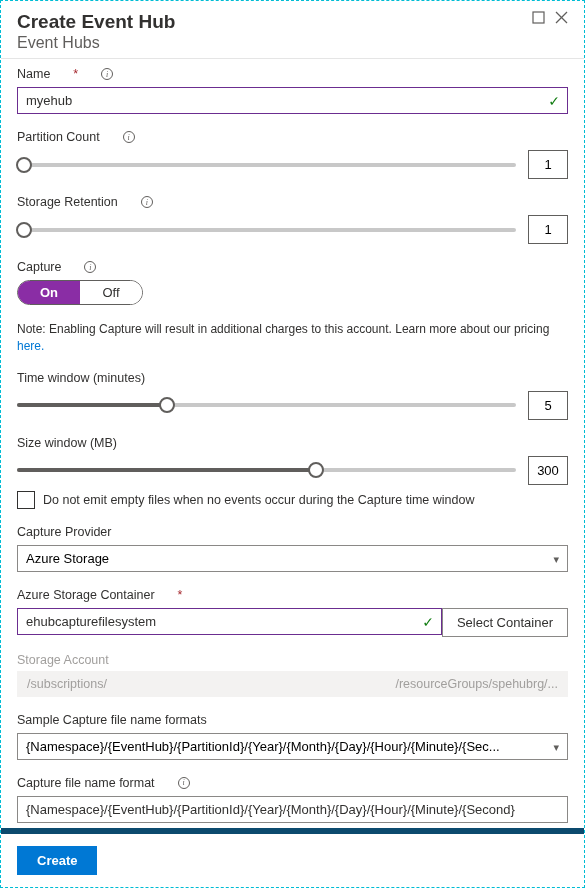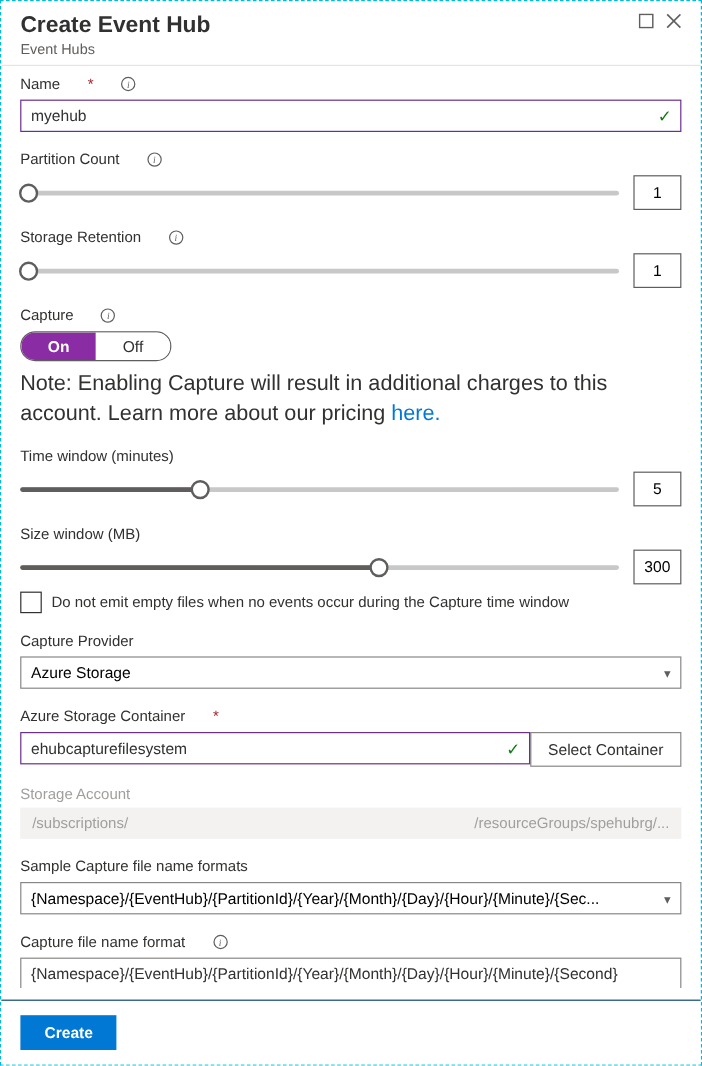--- a/index.html
+++ b/index.html
@@ -1,19 +1,19 @@
 <!DOCTYPE html>
 <html><head>
 <meta charset="utf-8">
 <style>
 * { box-sizing: border-box; margin: 0; padding: 0; font-family: "Segoe UI", Arial, sans-serif; }
 body { width: 585px; height: 888px; background: #fff; border: 1px dashed #00bcd4; position: relative; overflow: hidden; }
 .header { padding: 10px 16px 6px 16px; border-bottom: 1px solid #e5e5e5; display: flex; align-items: flex-start; }
 .header-title { font-size: 19px; font-weight: 600; color: #323130; }
-.header-sub { font-size: 12px; color: #605e5c; margin-top: 1px; }
+.header-sub { font-size: 16px; color: #605e5c; margin-top: 1px; }
 .header-icons { margin-left: auto; display: flex; gap: 10px; font-size: 14px; color: #605e5c; }
 .header-icons span { cursor: pointer; }
 .content { padding: 8px 16px 10px 16px; height: 768px; overflow-y: auto; }
 .content::-webkit-scrollbar { width: 16px; }
 .content::-webkit-scrollbar-thumb { background: #c8c8c8; border: 4px solid #fff; border-radius: 8px; }
 .field-label { font-size: 12.5px; color: #323130; display: flex; align-items: center; gap: 23px; margin-bottom: 6px; }
 .req { color: #a4262c; }
 .info-icon { display:inline-flex; width:12px; height:12px; border:1px solid #605e5c; border-radius:50%; font-size:8px; color:#605e5c; align-items:center; justify-content:center; font-style: italic; font-family: serif; }
 .text-input { width: 100%; border: 1px solid #8a8886; padding: 5px 8px; font-size: 13px; color: #323130; }
 .text-input.valid { border-color: #6b2d90; padding-right: 28px; background: linear-gradient(#fff,#fff); position: relative; }
@@ -23,33 +23,33 @@
 .slider-row { display: flex; align-items: center; gap: 12px; }
 .slider { flex: 1; position: relative; height: 20px; display:flex; align-items:center; }
 .track { height: 4px; background: #c8c8c8; border-radius: 2px; width: 100%; position: relative; }
 .fill { position: absolute; height: 4px; background: #605e5c; border-radius: 2px; left:0; top:0; }
 .handle { position: absolute; width: 16px; height: 16px; background: #fff; border: 2px solid #605e5c; border-radius: 50%; top: 50%; transform: translate(-50%, -50%); }
 .num-box { width: 40px; height: 29px; border: 1px solid #605e5c; display: flex; align-items: center; justify-content: center; font-size: 13px; }
 .toggle { display: inline-flex; border: 1px solid #605e5c; border-radius: 14px; overflow: hidden; height: 25px; }
 .toggle span { width: 62px; display:flex; align-items:center; justify-content:center; font-size: 13px; cursor:pointer; }
 .toggle .on { background: #8a2da5; color: #fff; font-weight:600; }
 .toggle .off { background: #fff; color: #323130; }
-.note { font-size: 18px; color: #323130; line-height: 1.4; margin-top: 6px; }
+.note { font-size: 12px; color: #323130; line-height: 1.4; margin-top: 16px; }
 .note a { color: #0078d4; text-decoration: none; }
 .checkbox-row { display:flex; align-items:center; gap:8px; font-size: 12.5px; color:#323130; margin-top: 6px; }
 .checkbox { width:18px; height:18px; border:1px solid #323130; }
 .select-row { display: flex; gap: 0; align-items: stretch; }
 .select-box { flex:1; border:1px solid #8a8886; padding: 5px 8px; font-size:13px; display:flex; align-items:flex-end; position:relative; }
 .select-box .chev { margin-left:auto; font-size:11px; color:#605e5c; }
 .btn-outline { border:1px solid #8a8886; background:#fff; padding: 6px 14px; font-size:13px; color:#323130; cursor:pointer; }
 .disabled-label { font-size: 12.5px; color: #a19f9d; margin-bottom:4px; }
 .disabled-box { background:#f3f2f1; padding: 6px 10px; font-size: 12.5px; color:#a19f9d; display:flex; }
 .disabled-box .tail { margin-left:auto; }
 .example { font-size: 12.5px; color:#323130; margin-top: 10px; }
-.footer { position:absolute; bottom:0; left:0; right:0; border-top:1px solid #0c4a6e; padding: 12px 16px; background:#fff; }
+.footer { position:absolute; bottom:0; left:0; right:0; border-top:6px solid #0c4a6e; padding: 12px 16px; background:#fff; }
 .btn-primary { background:#0078d4; color:#fff; border:none; padding: 7px 20px; font-size:13px; font-weight:600; cursor:pointer; }
 </style>
 </head>
 <body>
 
 <div class="header">
   <div>
     <div class="header-title">Create Event Hub</div>
     <div class="header-sub">Event Hubs</div>
   </div>

